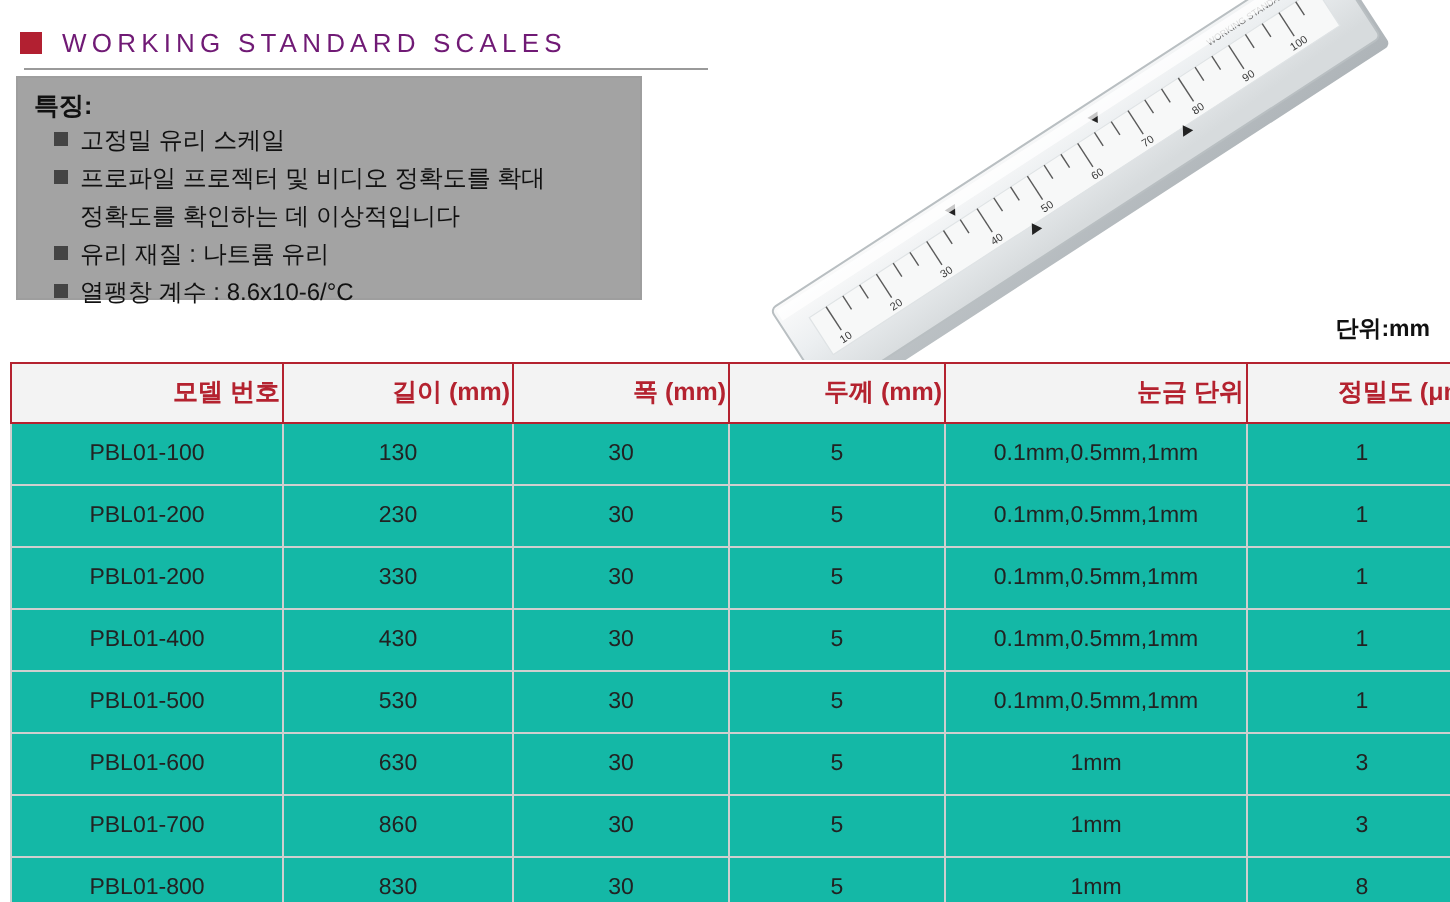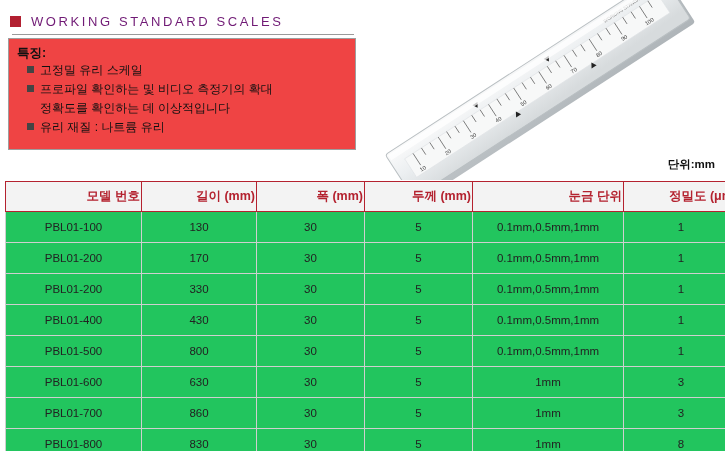--- a/index.html
+++ b/index.html
@@ -48,23 +48,23 @@
     width: 342px;
     height: 1px;
     background: #9a9a9a;
   }
 
   
   .feature-box {
     position: absolute;
     left: 8px;
     top: 38px;
-    width: 348px;
+    width: 313px;
     height: 112px;
-    background: #ef4444;
+    background: #a3a3a3;
     border: 1px solid #9e9e9e;
     box-sizing: border-box;
     padding-left: 12px;
   }
   .feature-title {
     position: absolute;
     left: 8px;
     top: 6px;
     font-size: 12.5px;
     font-weight: bold;
@@ -146,21 +146,21 @@
     text-align: right;
     vertical-align: middle;
   }
   .spec-table td {
     border: 1px solid #cfcfcf;
     font-size: 11.5px;
     color: #222222;
     height: 28px;
     text-align: center;
     vertical-align: middle;
-    background: #22c55e;
+    background: #14b8a6;
   }
   .col-model { width: 133px; }
   .col-len   { width: 112px; }
   .col-wid   { width: 105px; }
   .col-thk   { width: 105px; }
   .col-grad  { width: 148px; }
   .col-acc   { width: 112px; }
 </style>
 </head>
 <body>
@@ -175,29 +175,33 @@
 
   <div class="feature-box">
     <div class="feature-title">특징:</div>
     <div class="feature-list">
       <div class="feature-line">
         <span class="sq"></span>
         <span class="feature-text">고정밀 유리 스케일</span>
       </div>
       <div class="feature-line">
         <span class="sq"></span>
-        <span class="feature-text">프로파일 확인하는 및 비디오 측정기의 확대</span>
+        <span class="feature-text">프로파일 프로젝터 및 비디오 정확도를 확대</span>
       </div>
       <div class="feature-line cont">
         <span class="sq"></span>
         <span class="feature-text">정확도를 확인하는 데 이상적입니다</span>
       </div>
       <div class="feature-line">
         <span class="sq"></span>
         <span class="feature-text">유리 재질 : 나트륨 유리</span>
+      </div>
+      <div class="feature-line">
+        <span class="sq"></span>
+        <span class="feature-text">열팽창 계수 : 8.6x10-6/°C</span>
       </div>
     </div>
   </div>
 
   <div class="ruler-area">
     <svg class="ruler-svg" width="370" height="180" viewBox="0 0 370 180">
       <defs>
         <linearGradient id="glassGrad" x1="0" y1="0" x2="0.3" y2="1">
           <stop offset="0%" stop-color="#fbfbfb"></stop>
           <stop offset="45%" stop-color="#eceff1"></stop>
@@ -291,21 +295,21 @@
       <tr>
         <td>PBL01-100</td>
         <td>130</td>
         <td>30</td>
         <td>5</td>
         <td>0.1mm,0.5mm,1mm</td>
         <td>1</td>
       </tr>
       <tr>
         <td>PBL01-200</td>
-        <td>170</td>
+        <td>230</td>
         <td>30</td>
         <td>5</td>
         <td>0.1mm,0.5mm,1mm</td>
         <td>1</td>
       </tr>
       <tr>
         <td>PBL01-200</td>
         <td>330</td>
         <td>30</td>
         <td>5</td>
@@ -315,21 +319,21 @@
       <tr>
         <td>PBL01-400</td>
         <td>430</td>
         <td>30</td>
         <td>5</td>
         <td>0.1mm,0.5mm,1mm</td>
         <td>1</td>
       </tr>
       <tr>
         <td>PBL01-500</td>
-        <td>800</td>
+        <td>530</td>
         <td>30</td>
         <td>5</td>
         <td>0.1mm,0.5mm,1mm</td>
         <td>1</td>
       </tr>
       <tr>
         <td>PBL01-600</td>
         <td>630</td>
         <td>30</td>
         <td>5</td>

